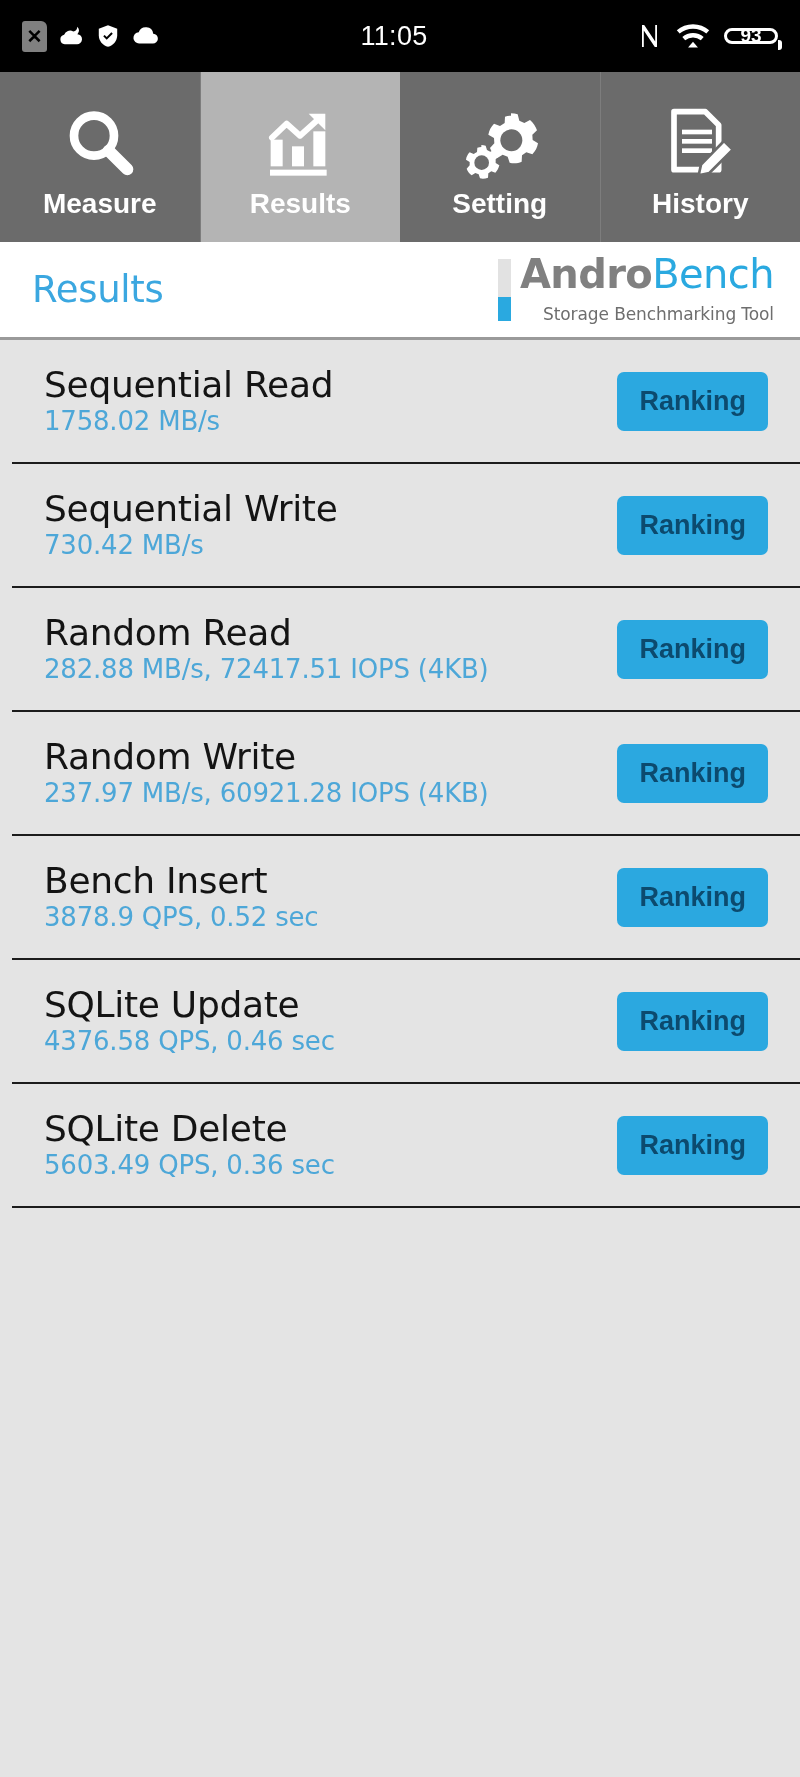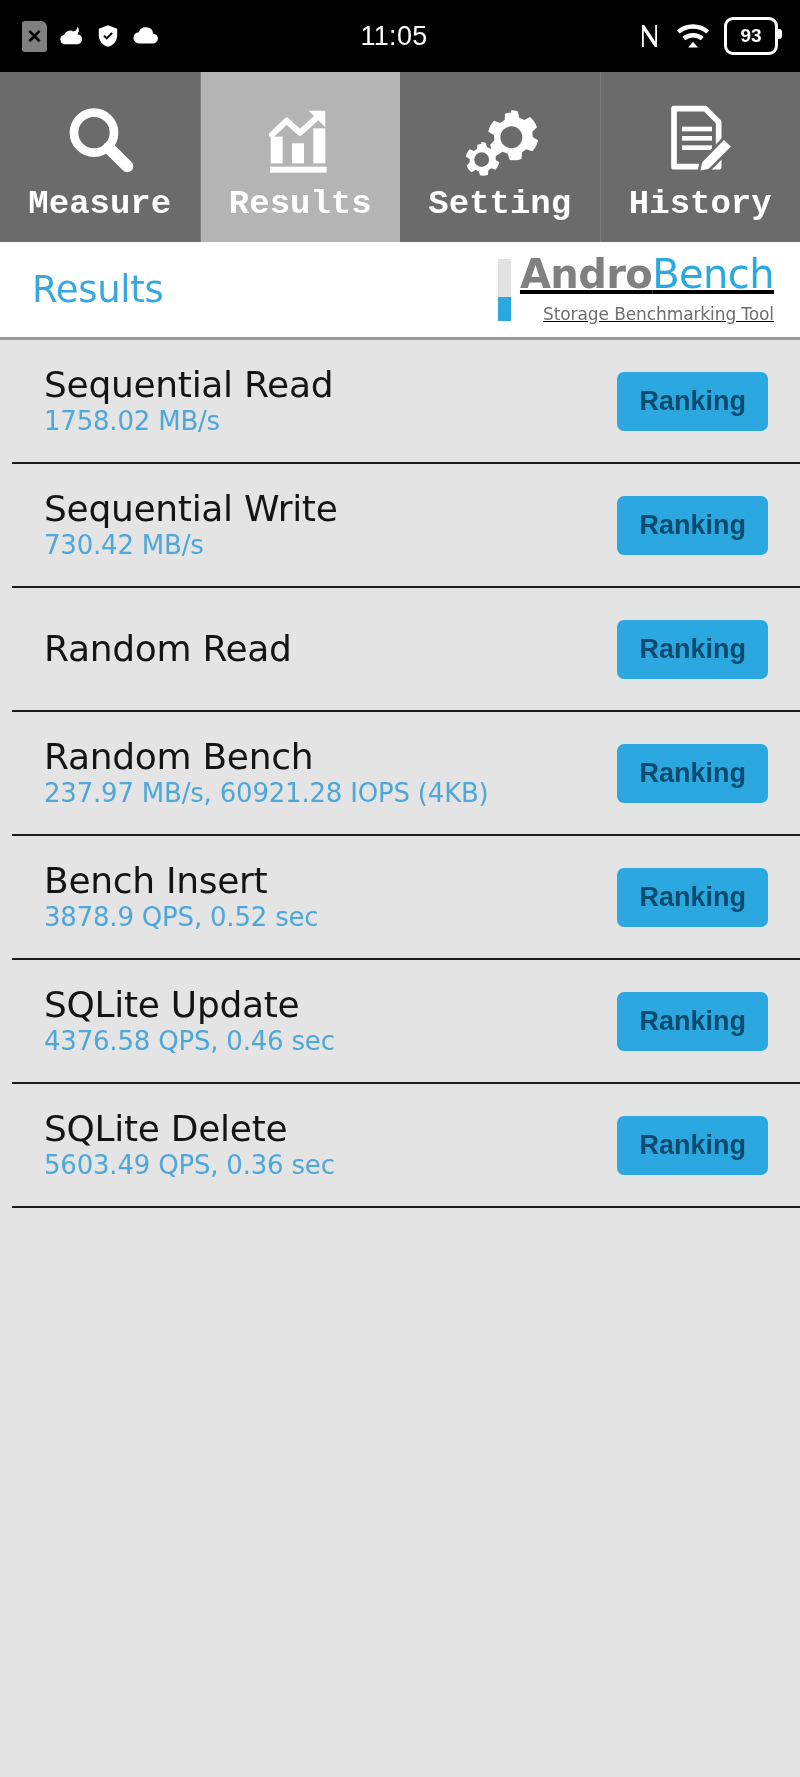--- a/index.html
+++ b/index.html
@@ -56,21 +56,21 @@
     border-radius: 3px 6px 3px 3px;
     color: #000;
     font-size: 19px;
     font-weight: bold;
     display: flex;
     align-items: center;
     justify-content: center;
     font-family: "Liberation Sans", sans-serif;
   }
   .batt {
-    width: 54px; height: 38px;
+    width: 54px; height: 16px;
     border: 3px solid #ffffff;
     border-radius: 9px;
     position: relative;
     display: flex;
     align-items: center;
     justify-content: center;
   }
   .batt::after {
     content: "";
     position: absolute;
@@ -106,23 +106,23 @@
   .tab:last-child { border-right: none; }
   .tab.active { background: #b4b4b4; border-right: none; }
   .tab-icon {
     height: 86px;
     display: flex;
     align-items: center;
     justify-content: center;
   }
   .tab-label {
     color: #ffffff;
-    font-size: 34px;
+    font-size: 28px;
     font-weight: bold;
-    font-family: Liberation Mono, monospace;
+    font-family: Liberation Sans, sans-serif;
     margin-top: 2px;
   }
 
   
   .header {
     background: #ffffff;
     height: 98px;
     flex: 0 0 98px;
     display: flex;
     align-items: center;
@@ -134,21 +134,20 @@
     color: #3ba7e0;
     font-size: 37px;
     font-family: "DejaVu Sans", sans-serif;
     letter-spacing: -0.3px;
   }
   .logo {
     margin-left: auto;
     display: flex;
     align-items: flex-start;
     gap: 9px;
-    text-decoration: underline;
   }
   .logo-bar {
     width: 13px;
     height: 62px;
     margin-top: 4px;
     background: linear-gradient(to bottom, #e2e2e2 0%, #e2e2e2 62%, #2aa9e0 62%, #2aa9e0 100%);
   }
   .logo-text { display: flex; flex-direction: column; }
   .logo-name {
     font-size: 40px;
@@ -338,27 +337,28 @@
       <div class="row-texts">
         <div class="row-title">Sequential Write</div>
         <div class="row-value">730.42 MB/s</div>
       </div>
       <button class="rank-btn">Ranking</button>
     </div>
 
     <div class="row">
       <div class="row-texts">
         <div class="row-title">Random Read</div>
-      </div>
-      <button class="rank-btn">Ranking</button>
-    </div>
-
-    <div class="row">
-      <div class="row-texts">
-        <div class="row-title">Random Bench</div>
+        <div class="row-value">282.88 MB/s, 72417.51 IOPS (4KB)</div>
+      </div>
+      <button class="rank-btn">Ranking</button>
+    </div>
+
+    <div class="row">
+      <div class="row-texts">
+        <div class="row-title">Random Write</div>
         <div class="row-value">237.97 MB/s, 60921.28 IOPS (4KB)</div>
       </div>
       <button class="rank-btn">Ranking</button>
     </div>
 
     <div class="row">
       <div class="row-texts">
         <div class="row-title">Bench Insert</div>
         <div class="row-value">3878.9 QPS, 0.52 sec</div>
       </div>

